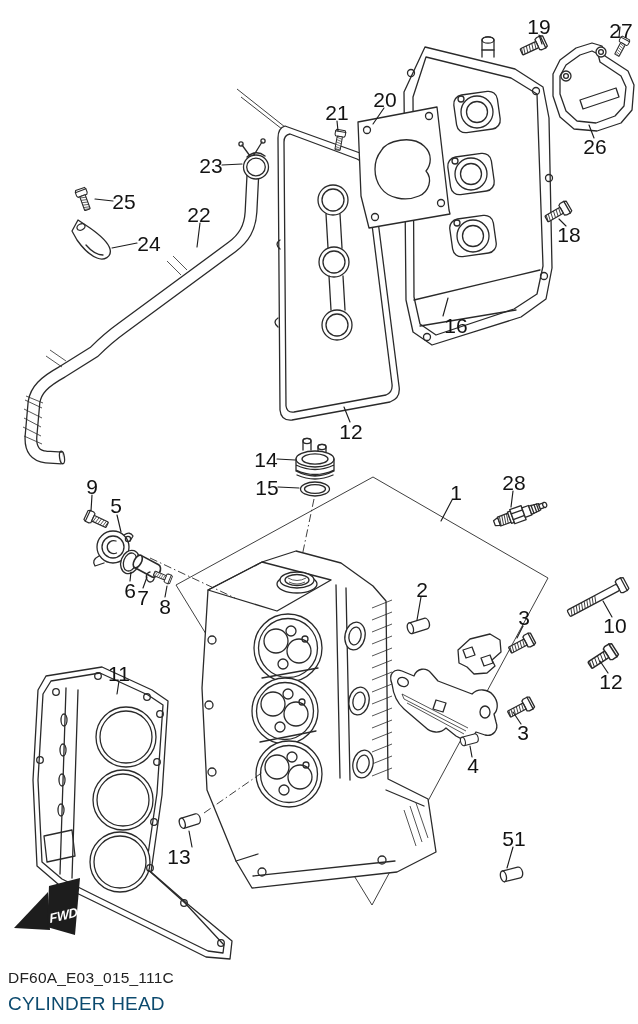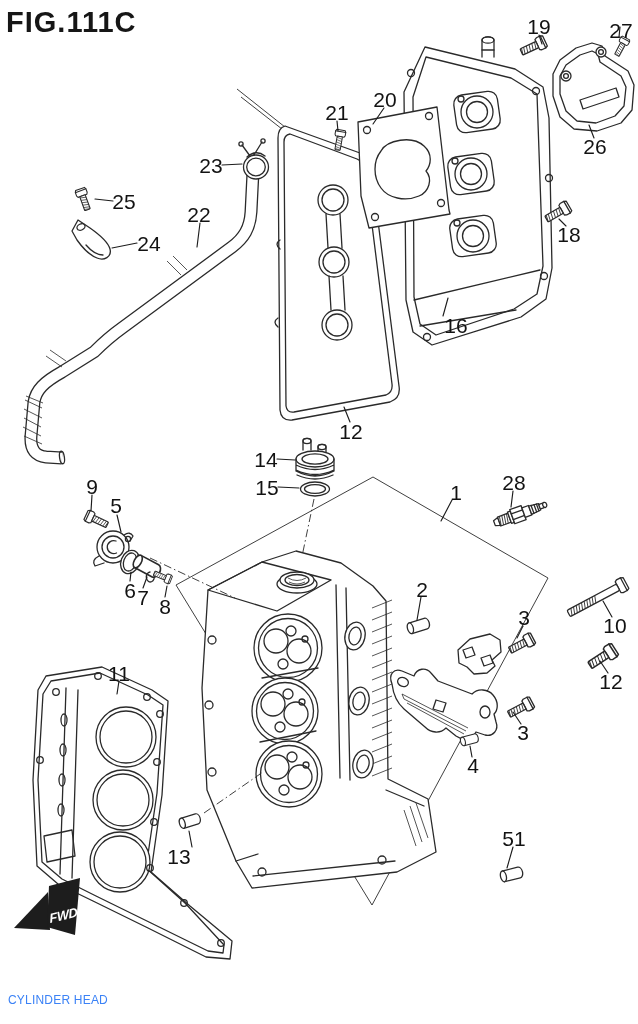--- a/index.html
+++ b/index.html
@@ -2,21 +2,21 @@
 <html><head>
 <meta charset="utf-8">
 <style>
   html,body{margin:0;padding:0;background:#fff;}
   #page{position:relative;width:638px;height:1024px;background:#fff;overflow:hidden;
         font-family:"Liberation Sans",sans-serif;}
   #art{position:absolute;left:0;top:0;}
   .fig-title{position:absolute;left:6px;top:6px;font-weight:800;font-size:29px;
              letter-spacing:1px;color:#161616;}
   .doc-code{position:absolute;left:8px;top:969px;font-size:15.5px;color:#222;letter-spacing:.2px;}
-  .doc-title{position:absolute;left:8px;top:993px;font-size:12px;color:#3b82f6;letter-spacing:.2px;}
+  .doc-title{position:absolute;left:8px;top:993px;font-size:19px;color:#0c4a6e;letter-spacing:.2px;}
   .callout{position:absolute;transform:translate(-50%,-50%);font-weight:normal;font-size:21px;
            color:#121212;line-height:1;cursor:pointer;}
   
   .s{fill:none;stroke:#2a2a2a;stroke-width:1.3;stroke-linejoin:round;stroke-linecap:round;}
   .sw{fill:#fff;stroke:#2a2a2a;stroke-width:1.3;stroke-linejoin:round;stroke-linecap:round;}
   .t{fill:none;stroke:#2a2a2a;stroke-width:.9;stroke-linejoin:round;}
   .h{fill:none;stroke:#2a2a2a;stroke-width:.8;}
   .d{fill:none;stroke:#2a2a2a;stroke-width:.9;stroke-dasharray:8 3 1.5 3;}
   .ld{fill:none;stroke:#1c1c1c;stroke-width:1.15;stroke-linecap:round;}
   .fwdtext{font-family:"Liberation Sans",sans-serif;font-weight:bold;font-style:italic;
@@ -363,21 +363,21 @@
     <path class="ld" d="M222,165 L242,164"></path>
     <path class="ld" d="M137,243 L112,248"></path>
     <path class="ld" d="M113,201 L95,199"></path>
     <path class="ld" d="M594,138 L589,125"></path>
     <path class="ld" d="M620,27 L619,37"></path>
     <path class="ld" d="M513,491 L511,507"></path>
     <path class="ld" d="M513,847 L507,868"></path>
   </g>
 </svg>
 
-<div class="fig-title">FIG.111C</div>
+<div class="doc-code">DF60A_E03_015_111C</div>
 <div class="doc-title">CYLINDER HEAD</div>
 
 <div class="callout" style="left:456px;top:492px">1</div>
 <div class="callout" style="left:422px;top:589px">2</div>
 <div class="callout" style="left:524px;top:617px">3</div>
 <div class="callout" style="left:523px;top:732px">3</div>
 <div class="callout" style="left:473px;top:765px">4</div>
 <div class="callout" style="left:116px;top:505px">5</div>
 <div class="callout" style="left:130px;top:590px">6</div>
 <div class="callout" style="left:143px;top:597px">7</div>

